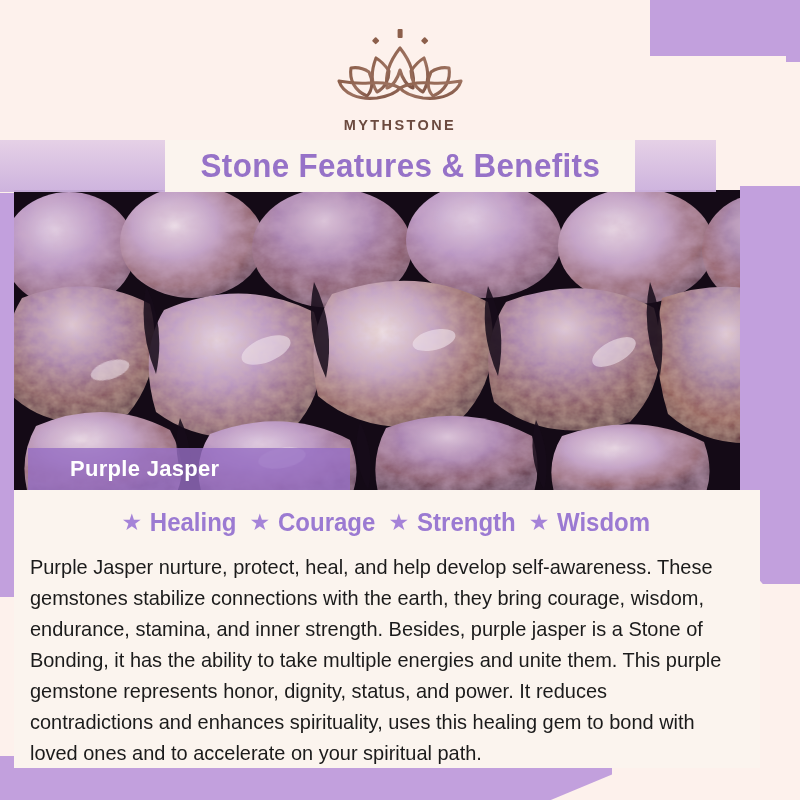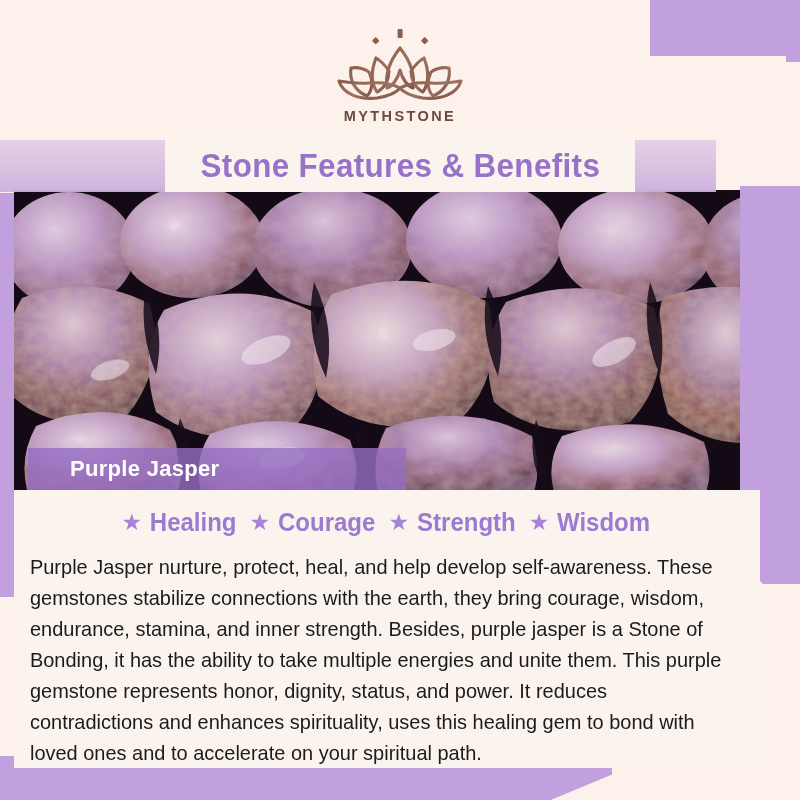--- a/index.html
+++ b/index.html
@@ -47,21 +47,21 @@
 
   
   .header{
     position:relative; z-index:6;
     height:148px; display:flex; flex-direction:column;
     align-items:center; justify-content:flex-start; padding-top:26px;
   }
   .logo-wrap{ width:180px; display:flex; flex-direction:column; align-items:center; }
   .logo-mark{ width:170px; height:82px; }
   .brand-name{
-    margin-top:0; font-size:14.5px; letter-spacing:2.4px; font-weight:700;
+    margin-top:9px; font-size:14.5px; letter-spacing:2.4px; font-weight:700;
     color:#6b4a3f; font-family:"Liberation Sans", sans-serif;
   }
 
   
   .title-band{
     position:absolute; top:140px; left:0; width:716px; height:52px; z-index:5;
   }
   .title-band .side-l,.title-band .side-r{
     position:absolute; top:0; height:52px; width:165px;
     background:linear-gradient(180deg,#e4cfe6 0%, #cbb0dd 100%);
@@ -80,21 +80,21 @@
   }
 
   
   .photo{
     position:absolute; top:190px; left:14px; width:772px; height:300px;
     z-index:3; overflow:hidden; background:#130a17;
   }
   .photo svg{ display:block; width:100%; height:100%; }
 
   .stone-label{
-    position:absolute; left:14px; bottom:0; width:378px; height:42px;
+    position:absolute; left:14px; bottom:0; width:322px; height:42px;
     background:rgba(150,110,195,.80);
     display:flex; align-items:center; z-index:5;
   }
   .stone-label span{
     color:#fff; font-size:22px; font-weight:700; padding-left:42px;
     letter-spacing:.3px; font-family:"Liberation Sans", sans-serif;
   }
 
   
   .card{

